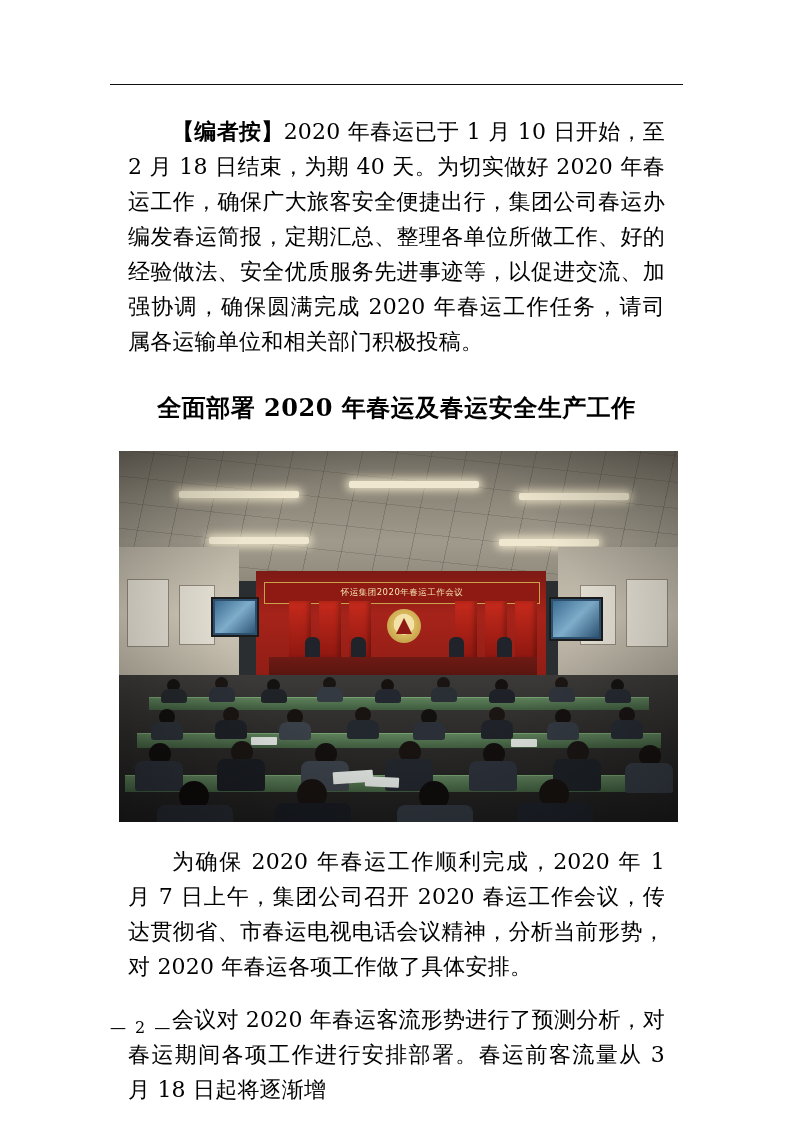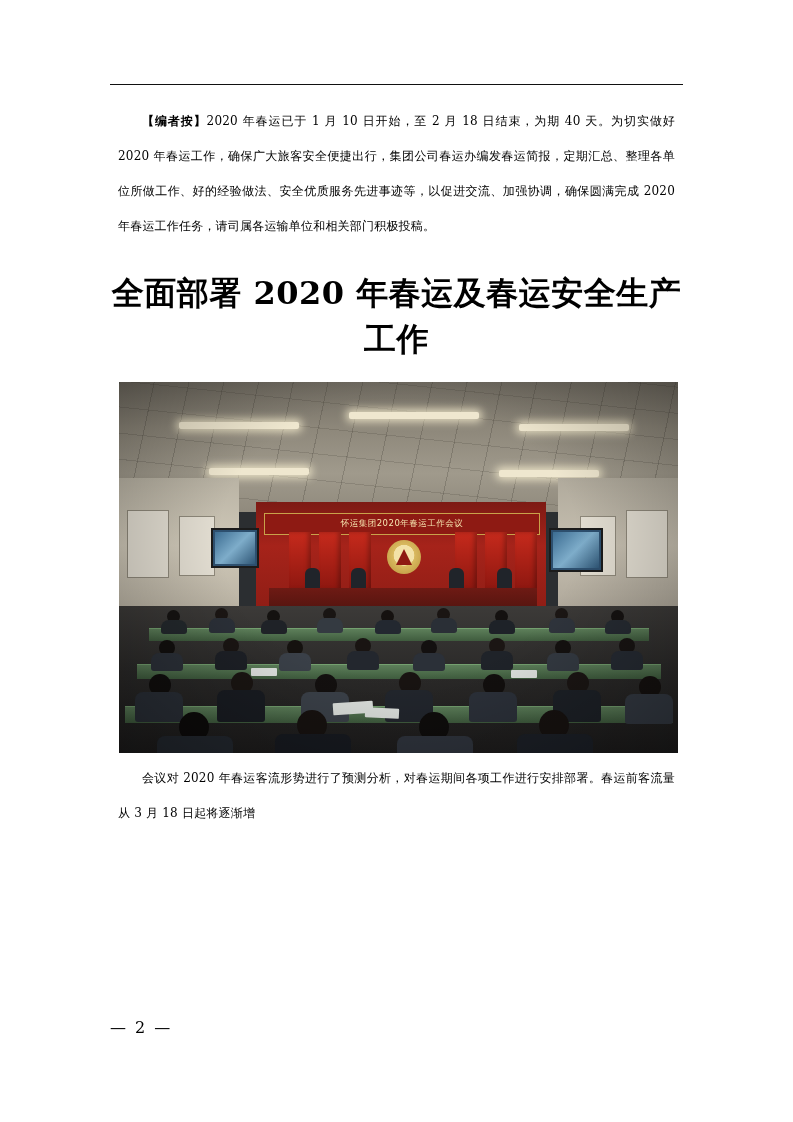--- a/index.html
+++ b/index.html
@@ -53,22 +53,22 @@
   }
 
   
   .content {
     position: absolute;
     left: 110px;
     top: 96px;
     width: 573px;
   }
   p.para {
-    margin: 8px;
-    font-size: 12px;
+    margin: 18px;
+    font-size: 22px;
     line-height: 35px;
     color: #000;
     text-align: justify;
     text-justify: inter-ideograph;
     letter-spacing: 0.2px;
   }
   p.para.indent { text-indent: 2em; }
   .editor-note { font-weight: bold; }
 
   
@@ -77,21 +77,21 @@
     text-align: center;
   }
   .title-line1 {
     font-size: 24px;
     line-height: 40px;
     font-weight: bold;
     letter-spacing: 1px;
     font-family: "DejaVu Serif", "Liberation Serif", serif;
   }
   .title-line2 {
-    font-size: 32px;
+    font-size: 24px;
     line-height: 46px;
     font-weight: bold;
     letter-spacing: 0.5px;
     font-family: "DejaVu Serif", "Liberation Serif", serif;
     text-align: center;
   }
 
   
   .photo-wrap {
     margin-top: 20px;
@@ -343,20 +343,21 @@
 
         <div class="ph-paper" style="left:214px; top:320px; width:40px; height:12px; transform:rotate(-4deg);"></div>
         <div class="ph-paper" style="left:246px; top:326px; width:34px; height:10px; transform:rotate(3deg);"></div>
         <div class="ph-paper" style="left:132px; top:286px; width:26px; height:8px;"></div>
         <div class="ph-paper" style="left:392px; top:288px; width:26px; height:8px;"></div>
 
         <div class="ph-vig"></div>
       </div>
     </div>
 
+    <p class="para indent" style="margin-top:22px;">为确保 2020 年春运工作顺利完成，2020 年 1 月 7 日上午，集团公司召开 2020 春运工作会议，传达贯彻省、市春运电视电话会议精神，分析当前形势，对 2020 年春运各项工作做了具体安排。</p>
     <p class="para indent">会议对 2020 年春运客流形势进行了预测分析，对春运期间各项工作进行安排部署。春运前客流量从 3 月 18 日起将逐渐增</p>
   </div>
 
   <div class="footer">
     <span>— 2 —</span>
   </div>
 
 </div>
 
 </body></html>

